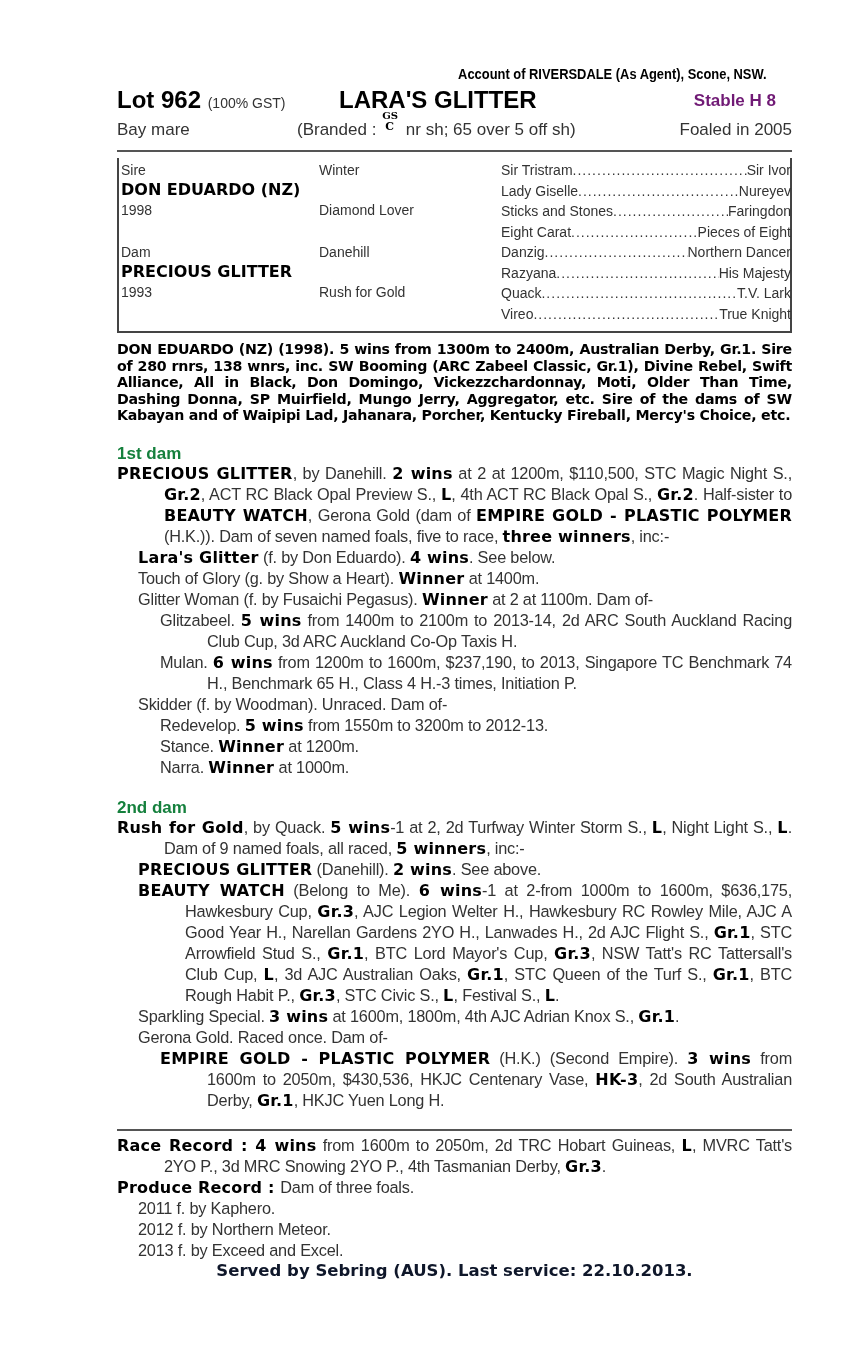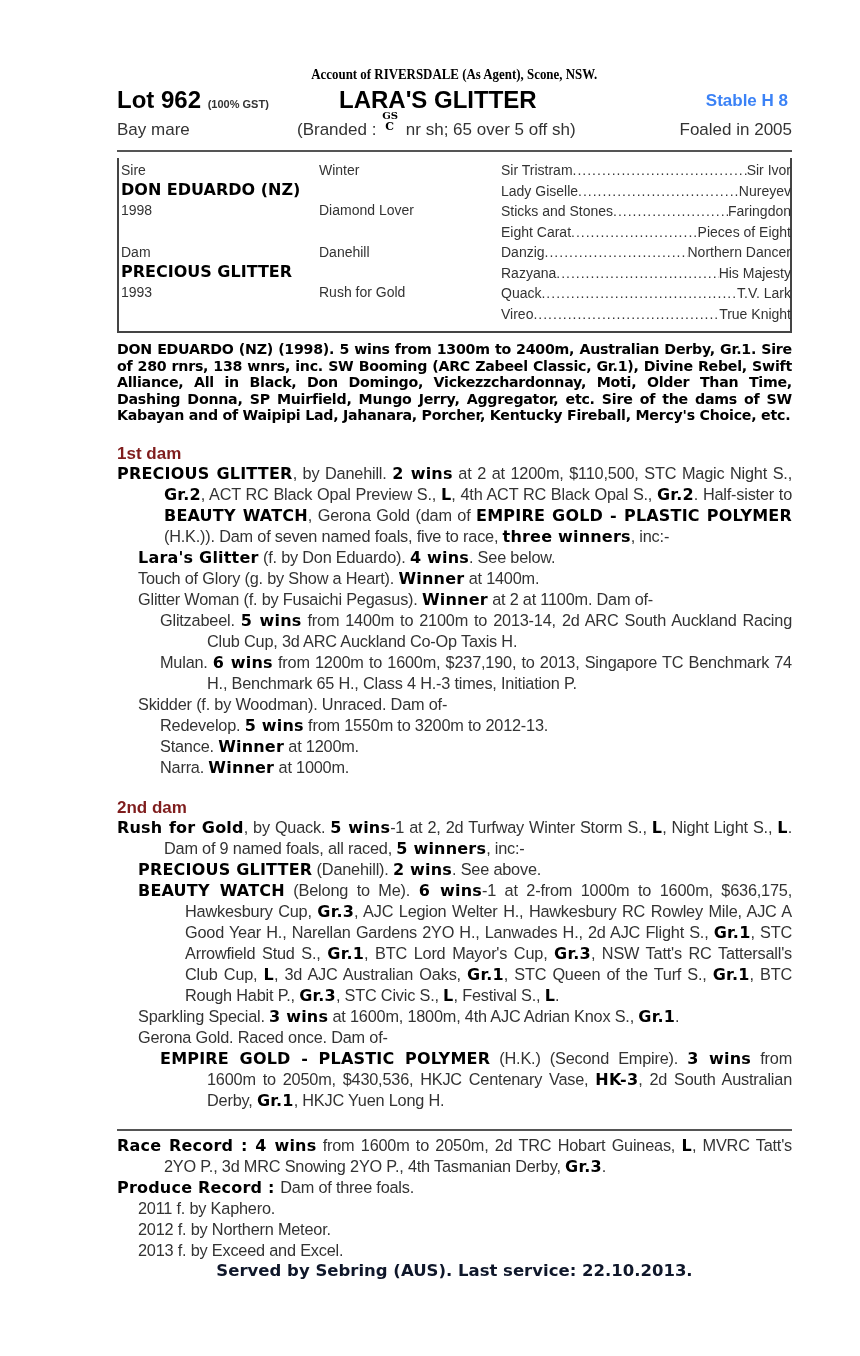--- a/index.html
+++ b/index.html
@@ -1,47 +1,47 @@
 <!DOCTYPE html>
 <html><head>
 <meta charset="utf-8">
 <style>
   html, body { margin:0; padding:0; background:#ffffff; }
   body { width:860px; height:1356px; position:relative; overflow:hidden;
          font-family:"Liberation Sans", sans-serif; color:#1a1a1a; }
   .page { position:absolute; left:117px; top:64px; width:675px; }
   .hv { font-family:"DejaVu Sans", sans-serif; font-weight:bold; color:#000; }
-  .account { text-align:center; font-size:15px; font-weight:bold; color:#000; height:20px; line-height:20px;font-family:Liberation Serif, serif; }
+  .account { text-align:right; font-size:15px; font-weight:bold; color:#000; height:20px; line-height:20px; }
   .acc-inner { display:inline-block; transform:scaleX(0.86); }
   .lotline { position:relative; height:28px; margin-top:2px; }
   .lot { position:absolute; left:0; top:0; font-size:24px; font-weight:bold; color:#000; }
-  .gst { font-size:11px; font-weight:bold; color:#333; }
+  .gst { font-size:14px; font-weight:normal; color:#333; }
   .horse { position:absolute; left:222px; top:0; font-size:24px; font-weight:bold; color:#000; }
-  .stable { position:absolute; right:4px; top:5px; font-size:17px; font-weight:bold; color:#3b82f6; }
+  .stable { position:absolute; right:16px; top:5px; font-size:17px; font-weight:bold; color:#701a75; }
   .subline { position:relative; height:24px; font-size:17px; color:#333; margin-top:6px; }
   .sub-left { position:absolute; left:0; top:0;text-align:center; }
   .sub-mid { position:absolute; left:180px; top:0; }
   .sub-right { position:absolute; right:0; top:0; }
   .brand { display:inline-block; position:relative; width:14px; height:18px; vertical-align:top; margin:0 3px; }
   .brand .top { position:absolute; left:-2px; top:-10px; font-size:10px; font-weight:bold; font-family:"DejaVu Serif", serif; color:#000; }
   .brand .bot { position:absolute; left:1px; top:0px; font-size:11px; font-weight:bold; font-family:"DejaVu Serif", serif; color:#000; }
   .divider { border-top:2px solid #555; margin-top:6px; }
   .pedigree { position:relative; height:173px; border:2px solid #444; border-top:none; margin-top:6px; font-size:14px; color:#333; }
   .pedigree .c1 { position:absolute; left:2px; }
   .pedigree .c2 { position:absolute; left:200px; }
   .pedigree .name { font-family:"DejaVu Sans", sans-serif; font-weight:bold; font-size:16px; color:#000; }
   .gp { position:absolute; left:382px; width:290px; }
   .gp-row { display:flex; height:20.5px; line-height:20.5px; font-size:14px; color:#333; }
   .gp-row .l { white-space:nowrap; }
   .gp-row .dots { flex:1; overflow:hidden; white-space:nowrap; letter-spacing:1px; }
   .gp-row .dots::after { content:"................................................................................................................"; }
   .gp-row .r { white-space:nowrap; }
   .sire-para { margin-top:8px; font-family:"DejaVu Sans", sans-serif; font-weight:bold; font-size:14.2px; line-height:16.5px; color:#000; text-align:justify; letter-spacing:-0.25px; }
   .sect { margin-top:20px; font-size:17px; }
-  .sect h3 { margin:0; font-size:17px; font-weight:bold; color:#7f1d1d; height:19px; line-height:19px; }
+  .sect h3 { margin:0; font-size:17px; font-weight:bold; color:#15803d; height:19px; line-height:19px; }
   .p { font-size:16.3px; line-height:21px; color:#333; text-align:justify; letter-spacing:-0.2px; }
   .hang0 { padding-left:47px; text-indent:-47px; }
   .ind1 { padding-left:68px; text-indent:-47px; }
   .ind2 { padding-left:90px; text-indent:-47px; }
   .hv { font-size:16px; letter-spacing:0.2px; }
   .rule2 { border-top:2px solid #555; margin-top:18px; }
   .last { text-align:center; font-size:16.5px; font-weight:bold; color:#0f172a; font-family:"DejaVu Sans", sans-serif; margin-top:0px; }
 </style>
 </head>
 <body>

